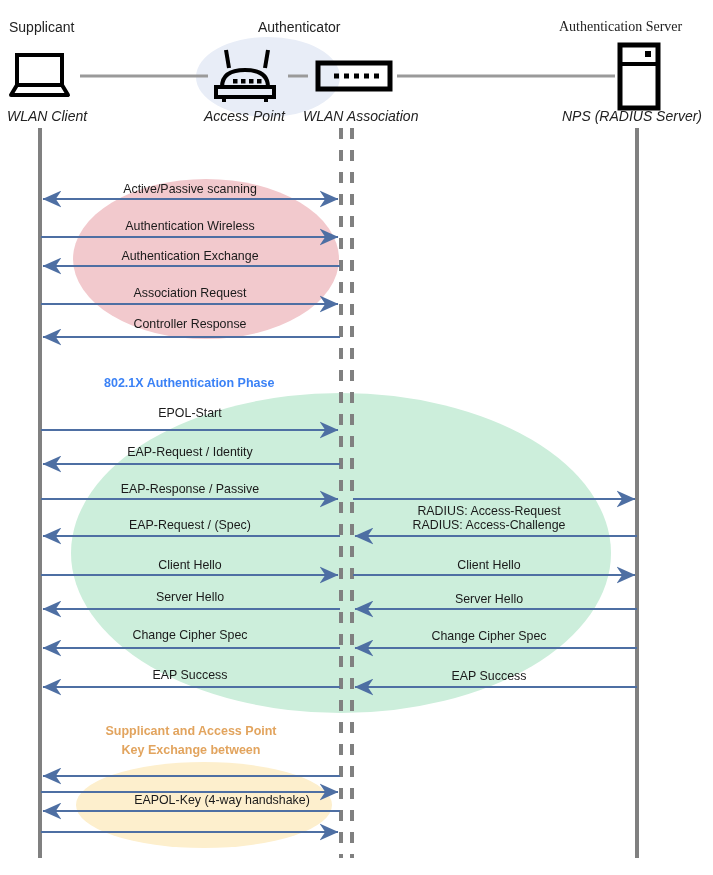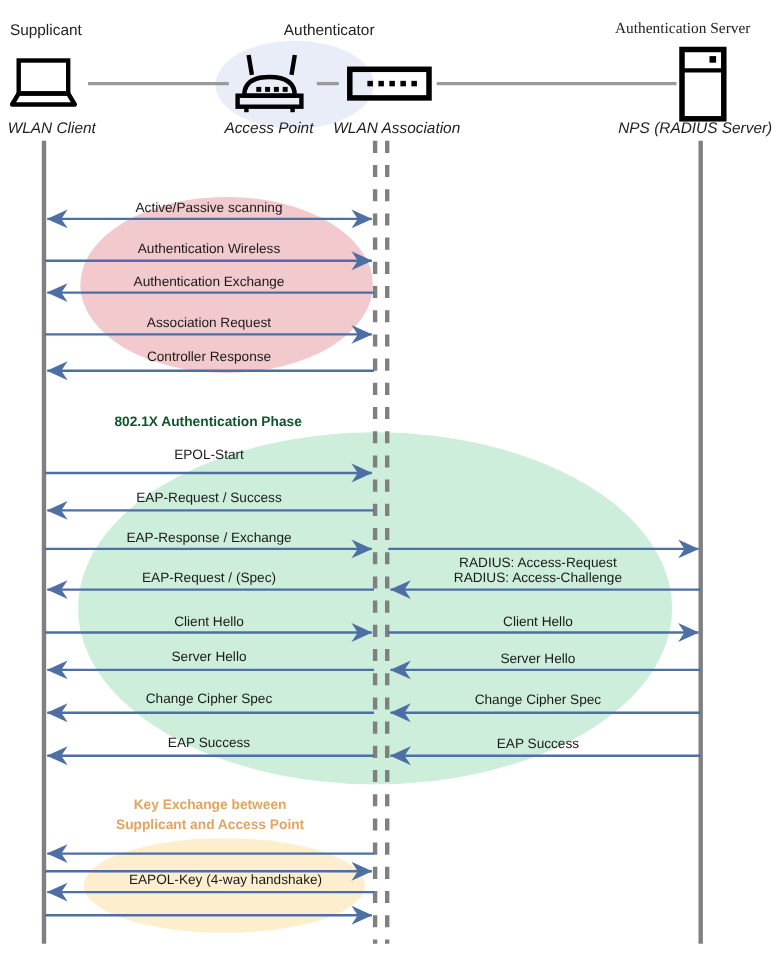--- a/index.html
+++ b/index.html
@@ -16,21 +16,21 @@
   #role-authenticator{left:258px;}
   #role-authserver{left:559px;font-family:Liberation Serif, serif;}
   #name-wlanclient{left:7px;}
   #name-ap{left:204px;}
   #name-wlanctrl{left:303px;}
   #name-nps{left:562px;}
 
   
   .phase-title{position:absolute;font-size:12.5px;font-weight:600;white-space:nowrap;}
   #phase-1-title{left:86px;top:147px;color:#c0392b;}
-  #phase-2-title{left:104px;top:376px;color:#14532d;}
+  #phase-2-title{left:104px;top:376px;color:#3b82f6;}
   #phase-3-title{left:96px;top:722px;color:#e2a45e;text-align:center;width:190px;line-height:19px;}
 
   
   .msg{position:absolute;font-size:12.4px;color:#1a1a1a;white-space:nowrap;
        text-align:right;transform:translateX(-50%);}
   .msg.left{left:190px;}
   .msg.right{left:489px;}
 </style>
 </head>
 <body>
@@ -138,40 +138,40 @@
   <div class="hdr role-top" id="role-authenticator">Authenticator</div>
   <div class="hdr role-top" id="role-authserver">Authentication Server</div>
 
   <div class="hdr role-bot" id="name-wlanclient">WLAN Client</div>
   <div class="hdr role-bot" id="name-ap">Access Point</div>
   <div class="hdr role-bot" id="name-wlanctrl">WLAN Association</div>
   <div class="hdr role-bot" id="name-nps">NPS (RADIUS Server)</div>
 
   <div class="phase-title" id="phase-2-title">802.1X Authentication Phase</div>
   <div class="phase-title" id="phase-3-title">
+    <div>Supplicant and Access Point</div>
     <div>Key Exchange between</div>
-    <div>Supplicant and Access Point</div>
   </div>
 
   <div class="msg left" style="top:182px">Active/Passive scanning</div>
   <div class="msg left" style="top:219px">Authentication Wireless</div>
   <div class="msg left" style="top:249px">Authentication Exchange</div>
   <div class="msg left" style="top:286px">Association Request</div>
   <div class="msg left" style="top:317px">Controller Response</div>
 
   <div class="msg left" style="top:406px">EPOL-Start</div>
-  <div class="msg left" style="top:445px">EAP-Request / Success</div>
-  <div class="msg left" style="top:482px">EAP-Response / Exchange</div>
+  <div class="msg left" style="top:445px">EAP-Request / Identity</div>
+  <div class="msg left" style="top:482px">EAP-Response / Passive</div>
   <div class="msg right" style="top:504px">RADIUS: Access-Request</div>
   <div class="msg left" style="top:518px">EAP-Request / (Spec)</div>
   <div class="msg right" style="top:518px">RADIUS: Access-Challenge</div>
   <div class="msg left" style="top:558px">Client Hello</div>
   <div class="msg right" style="top:558px">Client Hello</div>
   <div class="msg left" style="top:590px">Server Hello</div>
   <div class="msg right" style="top:592px">Server Hello</div>
   <div class="msg left" style="top:628px">Change Cipher Spec</div>
   <div class="msg right" style="top:629px">Change Cipher Spec</div>
   <div class="msg left" style="top:668px">EAP Success</div>
   <div class="msg right" style="top:669px">EAP Success</div>
 
-  <div class="msg left" style="top:793px;left:205px">EAPOL-Key (4-way handshake)</div>
+  <div class="msg left" style="top:793px;left:222px">EAPOL-Key (4-way handshake)</div>
 
 </div>
 
 </body></html>

